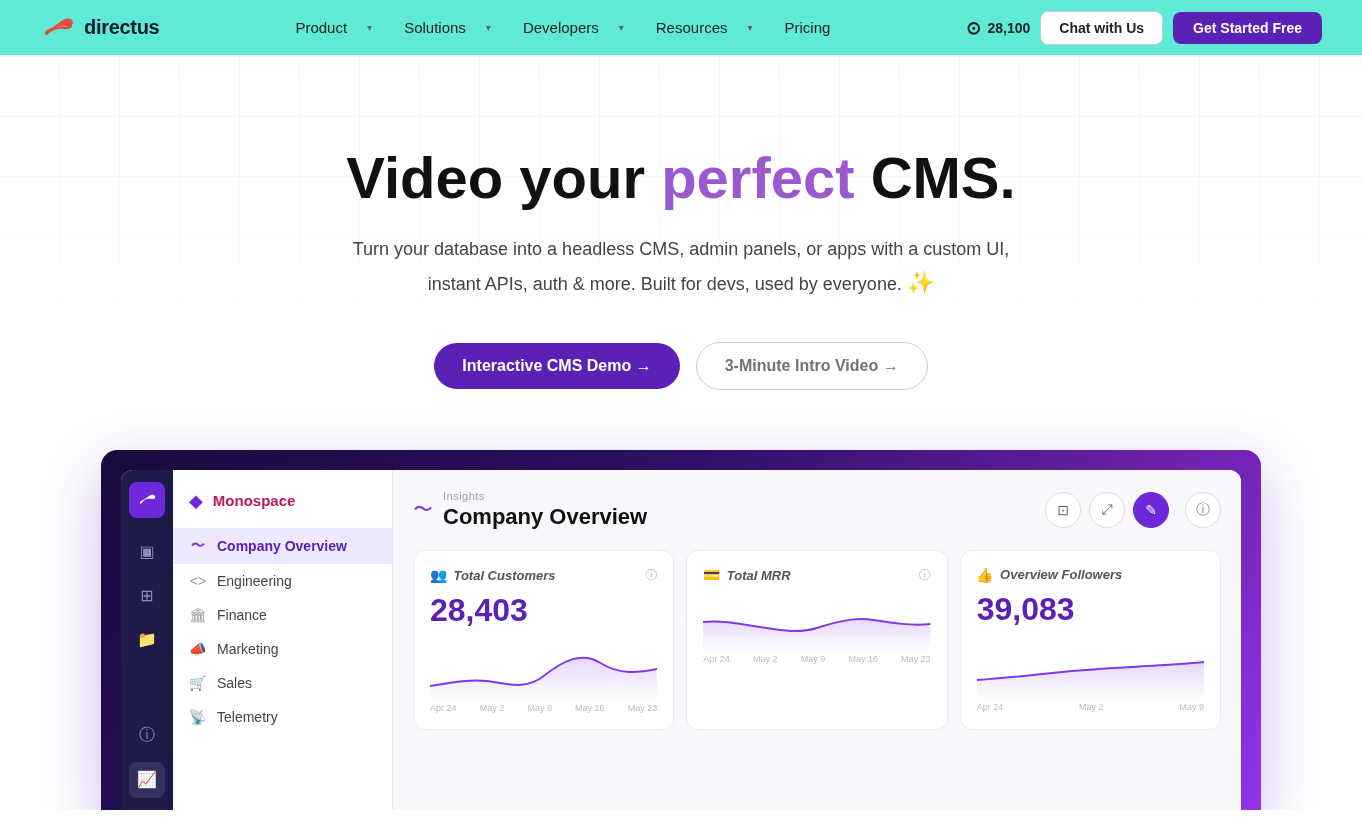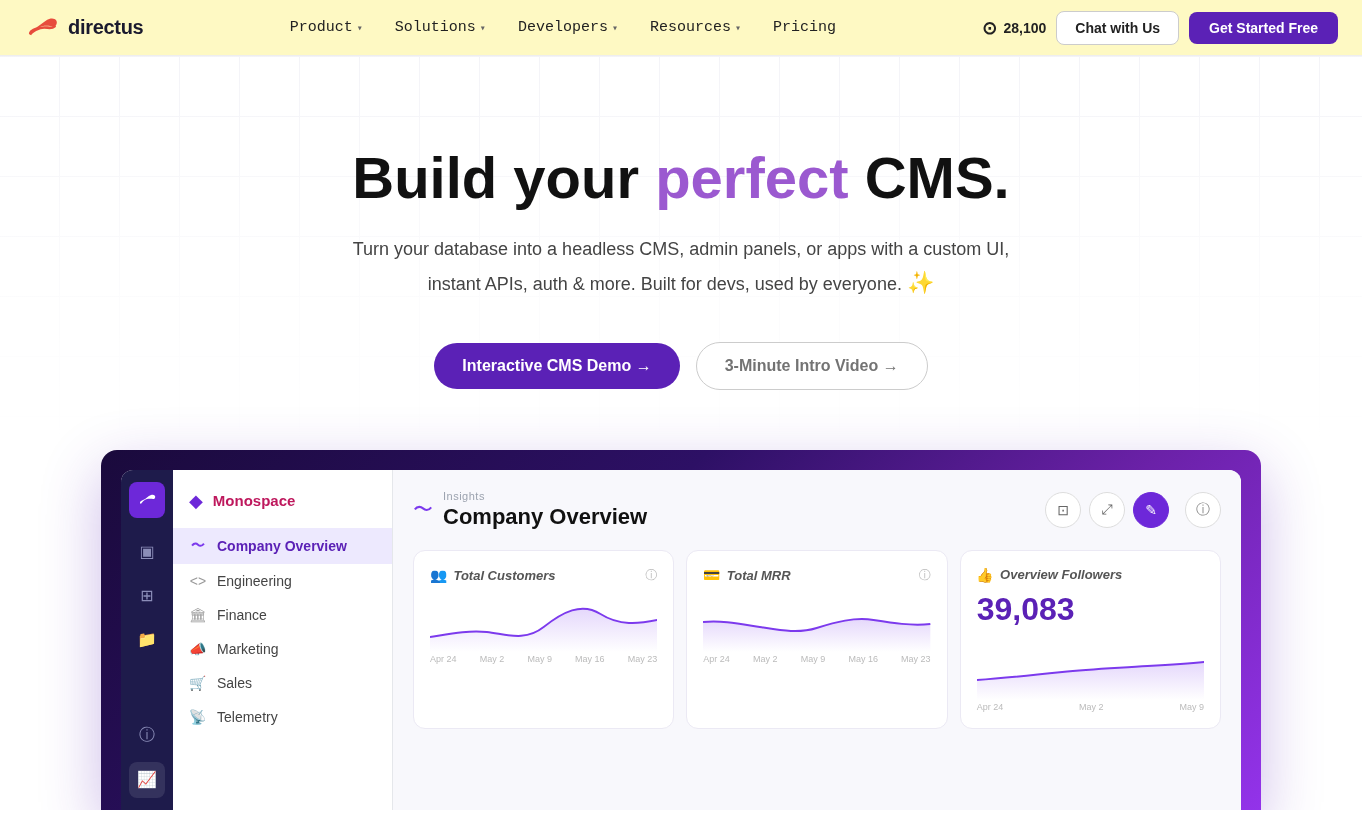--- a/index.html
+++ b/index.html
@@ -1,33 +1,32 @@
 <!DOCTYPE html>
 <html><head>
   <meta charset="utf-8">
   <style>
     * { margin: 0; padding: 0; box-sizing: border-box; }
     body { font-family: -apple-system, BlinkMacSystemFont, 'Segoe UI', sans-serif; background: #fff; overflow-x: hidden; }
 
     
     nav {
       display: flex; align-items: center; justify-content: space-between;
-      padding: 0 24px; height: 56px; border-bottom: 1px solid #eee;
-      position: relative; z-index: 10; background: #fef9c3;
+      padding: 0 40px; height: 56px; border-bottom: 1px solid #eee;
+      position: relative; z-index: 10; background: #5eead4;
     }
     .nav-logo { display: flex; align-items: center; gap: 8px; text-decoration: none; }
     .nav-logo-icon { width: 36px; height: 36px; }
     .nav-logo-text { font-size: 20px; font-weight: 700; color: #1a1a2e; letter-spacing: -0.3px; }
     .nav-links { display: flex; align-items: center; gap: 4px; }
     .nav-link {
-      display: flex; align-items: center; gap: 4px;
+      display: flex; align-items: center; gap: 20px;
       padding: 6px 14px; font-size: 15px; color: #222; font-weight: 500;
       cursor: pointer; border-radius: 6px; border: none; background: none;
       text-decoration: none;
-      font-family: Liberation Mono, monospace;
     }
     .chevron { font-size: 10px; color: #666; }
     .nav-right { display: flex; align-items: center; gap: 10px; }
     .github-badge {
       display: flex; align-items: center; gap: 6px;
       font-size: 14px; color: #222; font-weight: 600; cursor: pointer;
     }
     .github-icon { font-size: 18px; }
     .btn-chat {
       padding: 8px 18px; border: 1.5px solid #ccc; border-radius: 8px;
@@ -220,21 +219,21 @@
       <span>28,100</span>
     </div>
     <button class="btn-chat">Chat with Us</button>
     <button class="btn-started">Get Started Free</button>
   </div>
 </nav>
 
 <section class="hero-section">
   <div class="hero-content">
     <h1 class="hero-title">
-      <span>Build your </span><span class="highlight">perfect</span><span> CMS.</span>
+      <span>Video your </span><span class="highlight">perfect</span><span> CMS.</span>
     </h1>
     <p class="hero-subtitle">
       <span>Turn your database into a headless CMS, admin panels, or apps with a custom UI, instant APIs, auth &amp; more. Built for devs, used by everyone.</span>
       <span class="sparkle">✨</span>
     </p>
     <div class="hero-cta">
       <button class="btn-demo">Interactive CMS Demo →</button>
       <button class="btn-video">3-Minute Intro Video →</button>
     </div>
   </div>
@@ -312,20 +311,21 @@
         <div class="stats-row">
 
           <div class="stat-card">
             <div class="stat-card-header">
               <div class="stat-card-title-row">
                 <span class="stat-card-icon">👥</span>
                 <span class="stat-card-title">Total Customers</span>
               </div>
               <span class="stat-info">ⓘ</span>
             </div>
+            <div class="stat-value">28,403</div>
             <div class="stat-chart">
               <svg class="chart-svg" viewBox="0 0 240 60" preserveAspectRatio="none">
                 <defs>
                   <linearGradient id="g1" x1="0" y1="0" x2="0" y2="1">
                     <stop offset="0%" stop-color="#7c3aed" stop-opacity="0.2"></stop>
                     <stop offset="100%" stop-color="#7c3aed" stop-opacity="0"></stop>
                   </linearGradient>
                 </defs>
                 <path d="M0,45 C20,42 40,38 60,40 C80,42 100,50 120,35 C140,20 160,10 180,22 C200,34 220,32 240,28" stroke="#7c3aed" stroke-width="2" fill="none"></path>
                 <path d="M0,45 C20,42 40,38 60,40 C80,42 100,50 120,35 C140,20 160,10 180,22 C200,34 220,32 240,28 L240,60 L0,60Z" fill="url(#g1)"></path>

